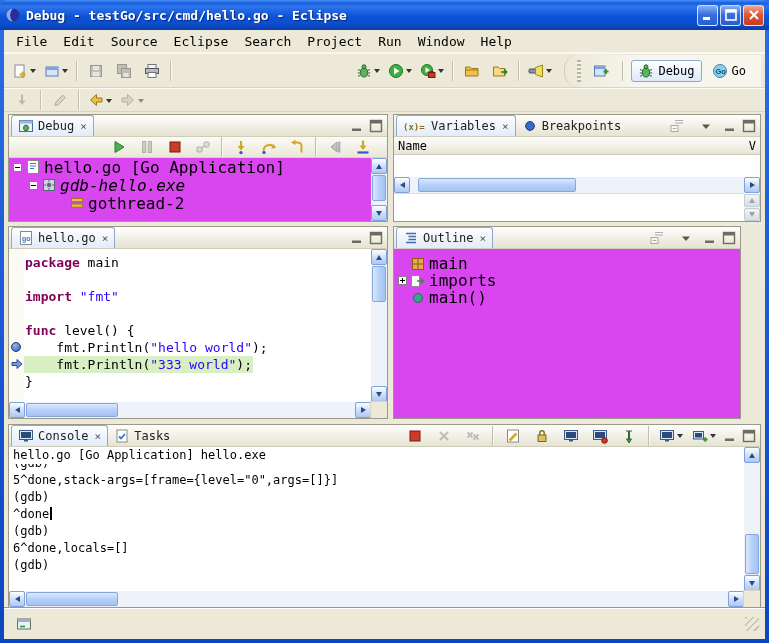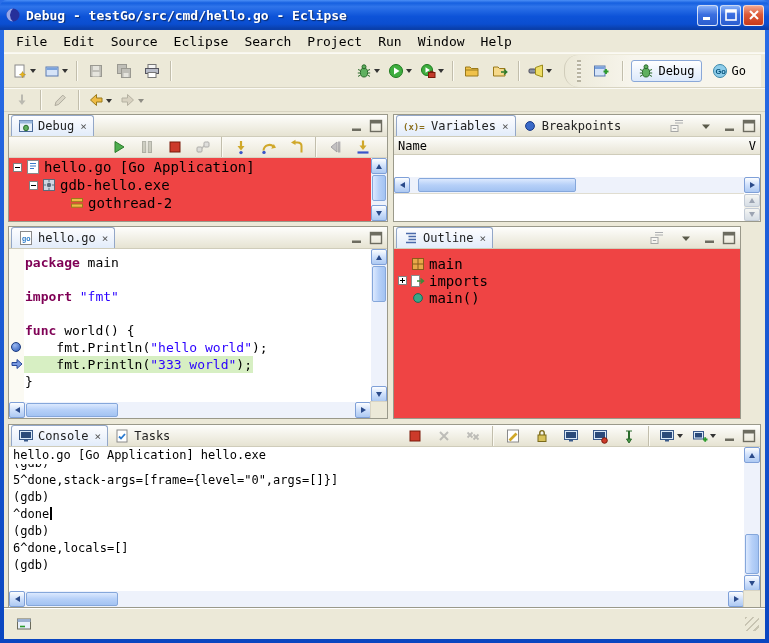--- a/index.html
+++ b/index.html
@@ -45,21 +45,21 @@
   .tab{display:inline-flex;align-items:center;gap:4px;height:21px;padding:0 6px;font-size:12px;color:#222;box-sizing:border-box;white-space:nowrap;}
   .tab.selected{background:linear-gradient(180deg,#fdfdff,#e2ecfa);border:1px solid #93a7c8;border-bottom:none;border-radius:3px 3px 0 0;}
   .tabclose{font-size:11px;color:#555;margin-left:2px;line-height:1;}
   .tabbar-right{margin-left:auto;display:flex;align-items:center;gap:1px;padding-right:2px;align-self:center;}
   .tabbar-right .tbbtn{height:19px;}
   .vbtn{display:inline-flex;width:18px;height:16px;align-items:center;justify-content:center;}
   .view-toolbar{position:absolute;left:0;top:22px;right:0;height:21px;box-sizing:border-box;display:flex;align-items:center;
     background:linear-gradient(180deg,#fbfaf6,#eae7d8);border-bottom:1px solid #d8d4c4;}
   .view-toolbar .tbbtn{height:19px;}
   #debug-toolbar{padding-left:96px;}
-  .tree-area{position:absolute;left:0;right:16px;bottom:0;overflow:hidden;font-size:14px;background:#ef4444;}
+  .tree-area{position:absolute;left:0;right:16px;bottom:0;overflow:hidden;font-size:16px;background:#d946ef;}
   .trow{display:flex;align-items:center;height:18px;white-space:nowrap;}
   #outline-tree .trow{height:17px;}
   .tlabel{margin-left:3px;}
   .icon{display:inline-flex;align-items:center;justify-content:center;flex:none;}
   .icon svg{display:block;}
   .expander{width:9px;height:9px;position:relative;flex:none;margin-right:3px;box-sizing:border-box;}
   .expander.minus,.expander.plus{border:1px solid #818181;background:#fff;}
   .expander.minus::before,.expander.plus::before{content:'';position:absolute;left:1px;right:1px;top:50%;margin-top:-0.5px;height:1px;background:#000;}
   .expander.plus::after{content:'';position:absolute;top:1px;bottom:1px;left:50%;margin-left:-0.5px;width:1px;background:#000;}
   
@@ -464,21 +464,21 @@
             <div class="trow" style="padding-left: 4px;">
               <span class="expander minus"></span>
               <span class="icon">
                 <svg width="16" height="16" viewBox="0 0 16 16">
                   <rect x="2.5" y="1.5" width="11" height="13" fill="#fff" stroke="#8a8a8a"></rect>
                   <path d="M5 4.5h6M5 7h6M5 9.5h4" stroke="#3a7ac8"></path>
                 </svg>
               </span>
               <span class="tlabel">hello.go [Go Application]</span>
             </div>
-            <div class="trow" style="padding-left: 20px;">
+            <div class="trow" style="padding-left: 20px; font-style: italic;">
               <span class="expander minus"></span>
               <span class="icon">
                 <svg width="16" height="16" viewBox="0 0 16 16">
                   <rect x="2.5" y="2.5" width="11" height="11" fill="#cfd6e2" stroke="#5a6a7a"></rect>
                   <circle cx="8" cy="8" r="2.2" fill="#5a6a7a"></circle>
                   <path d="M8 3v2M8 11v2M3 8h2M11 8h2" stroke="#5a6a7a"></path>
                 </svg>
               </span>
               <span class="tlabel">gdb-hello.exe</span>
             </div>
@@ -612,21 +612,21 @@
             <span class="marker breakpoint" style="top: 93px;"></span>
             <span class="marker instruction-pointer" style="top: 109px;"><svg width="12" height="12" viewBox="0 0 12 12">
                 <path d="M1 4.5h5V1.5L11 6 6 10.5V7.5H1z" fill="#7a9ae0" stroke="#2a4a9a"></path>
               </svg></span>
           </div>
         <div class="code" id="editor-code">
             <div class="codeline"><span class="linetext"><span class="tk-keyword">package</span><span class="tk-plain"> main</span></span></div>
             <div class="codeline"><span class="linetext">&nbsp;</span></div>
             <div class="codeline"><span class="linetext"><span class="tk-keyword">import</span><span class="tk-plain"> </span><span class="tk-string">"fmt"</span></span></div>
             <div class="codeline"><span class="linetext">&nbsp;</span></div>
-            <div class="codeline"><span class="linetext"><span class="tk-keyword">func</span><span class="tk-plain"> world() {</span></span></div>
+            <div class="codeline"><span class="linetext"><span class="tk-keyword">func</span><span class="tk-plain"> level() {</span></span></div>
             <div class="codeline"><span class="linetext"><span class="tk-plain">    fmt.Println(</span><span class="tk-string">"hello world"</span><span class="tk-plain">);</span></span></div>
             <div class="codeline"><span class="linetext hl"><span class="tk-plain">    fmt.Println(</span><span class="tk-string">"333 world"</span><span class="tk-plain">);</span></span></div>
             <div class="codeline"><span class="linetext"><span class="tk-plain">}</span></span></div>
           </div>
         <div class="sb v" id="editor-vsb" style="top:22px;right:0;bottom:16px">
             <span class="sbbtn up">
               <span class="arr"></span>
             </span>
             <span class="sbbtn down">
               <span class="arr"></span>

